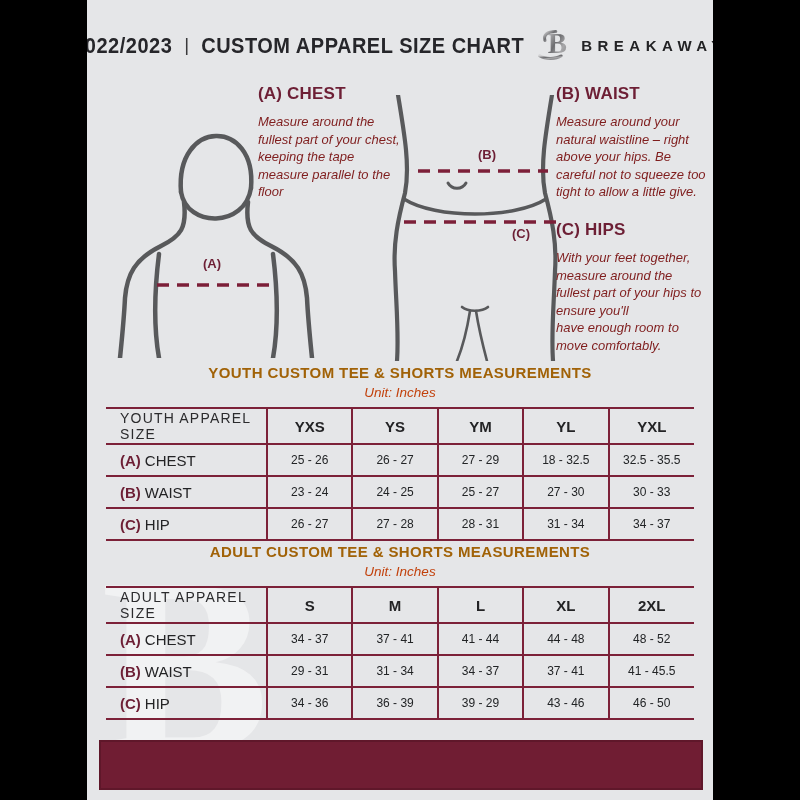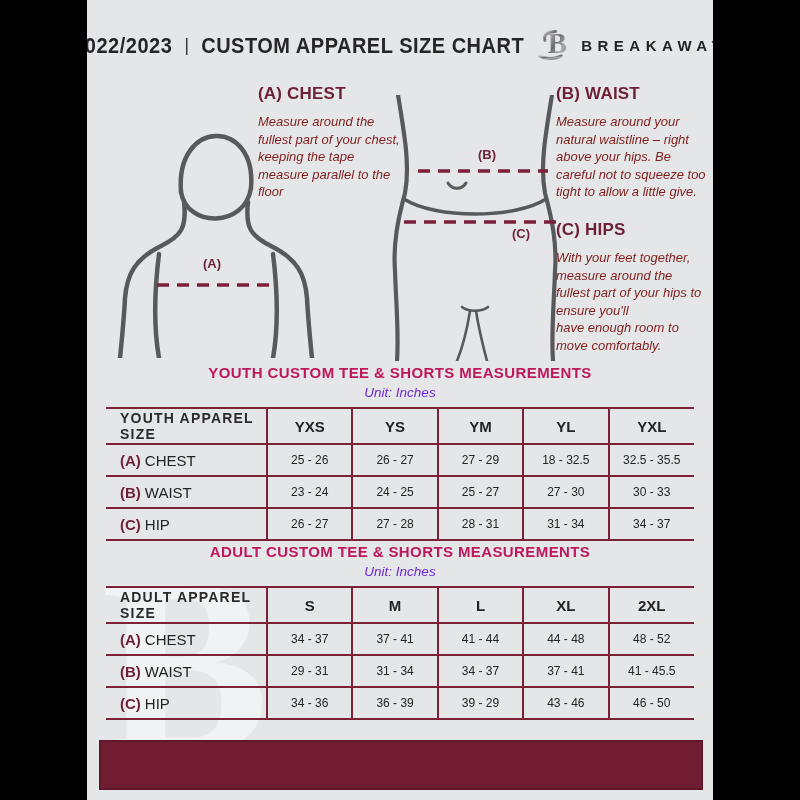--- a/index.html
+++ b/index.html
@@ -36,31 +36,31 @@
   .fig-waist { left:303px; top:95px; width:170px; height:266px; }
   .marker { position:absolute; font-weight:bold; font-size:13px; color:#6d1f35; z-index:2; }
   .marker-a { left:86px; top:180px; }
   .marker-b { left:88px; top:52px; }
   .marker-c { left:122px; top:131px; }
 
   
   .tbl-section { position:absolute; left:0; width:100%; z-index:2; }
   .sec-youth { top:364px; }
   .sec-adult { top:543px; }
-  .tbl-title { text-align:center; font-size:15px; font-weight:bold; color:#be185d; letter-spacing:.4px; line-height:18px; }
-  .tbl-unit  { text-align:center; font-style:italic; font-size:13.5px; color:#6d28d9; line-height:17px; margin-top:2px; }
+  .tbl-title { text-align:center; font-size:15px; font-weight:bold; color:#a16207; letter-spacing:.4px; line-height:18px; }
+  .tbl-unit  { text-align:center; font-style:italic; font-size:13.5px; color:#c2410c; line-height:17px; margin-top:2px; }
   table.size-table { margin:6px auto 0 auto; width:588px; border-collapse:collapse; table-layout:fixed; }
   table.size-table col.c0 { width:161px; }
   table.size-table tr { height:32px; }
   table.size-table tr.hdr-row { height:33px; }
   table.size-table tr { border-bottom:2px solid #7c2138; }
   table.size-table { border-top:2px solid #7c2138; }
   table.size-table th + th, table.size-table td + td { border-left:2px solid #7c2138;margin-left:20px; }
   th.size-head { font-size:15px; font-weight:bold; color:#232325; text-align:center; }
-  th.label-head { font-weight:bold; font-size:14px; letter-spacing:1.2px; color:#2b2b2d;
+  th.label-head { font-weight:normal; font-size:14px; letter-spacing:1.2px; color:#2b2b2d;
     text-align:left; padding-left:14px; }
   td.row-label { text-align:left; padding-left:14px; font-size:15px; color:#232325; }
   td.row-label .key { font-weight:bold; color:#6d1f35; margin-right:4px; }
   td.val { text-align:center; font-size:12px; color:#222426; }
 
   
   .footer-bar { position:absolute; left:12px; top:740px; width:604px; height:50px;
     background:#701d33; border:2px solid #5f172a; box-sizing:border-box; z-index:3; }
 </style>
 </head>

